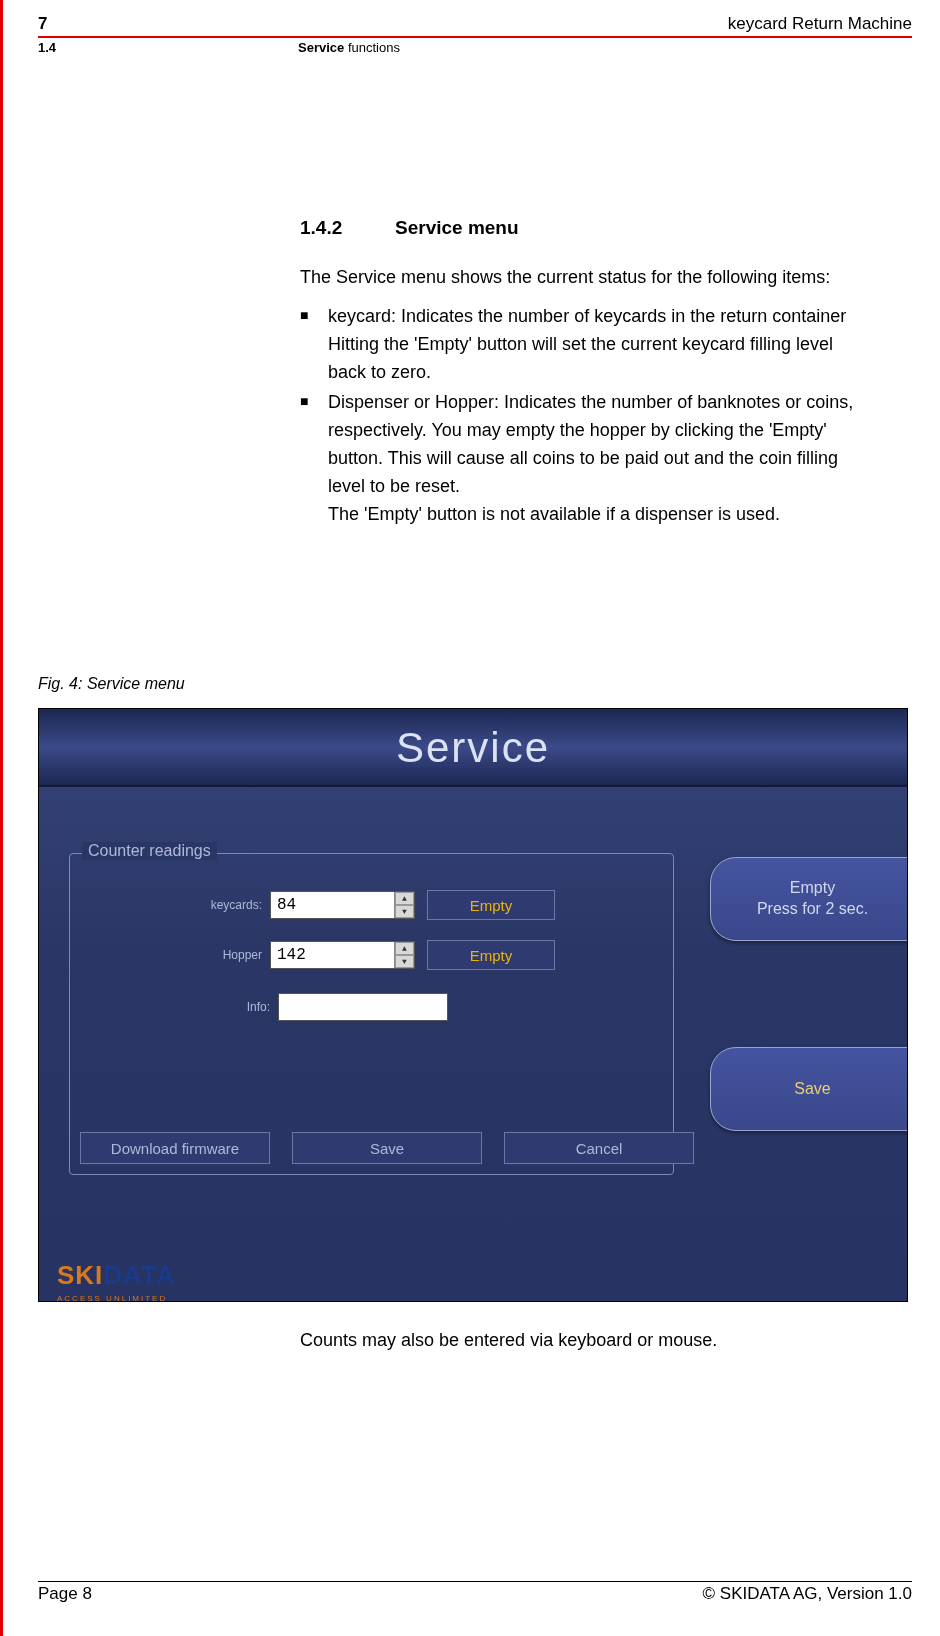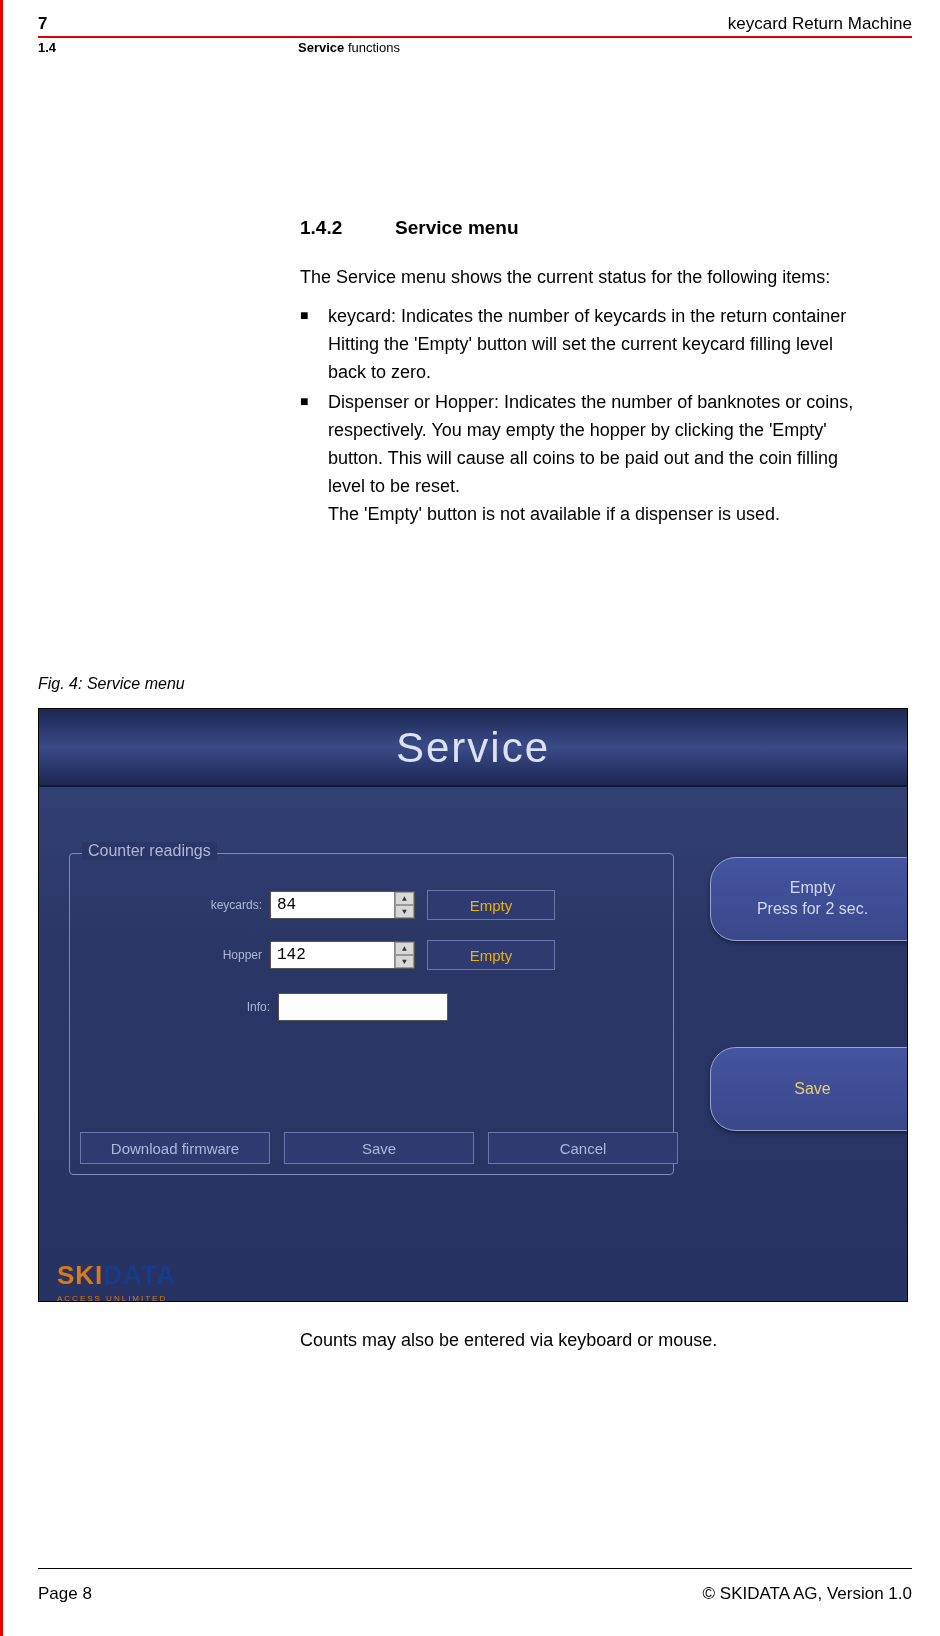--- a/index.html
+++ b/index.html
@@ -156,21 +156,21 @@
   .fw-text {
     color: #aeb8db;
     font-family: "Courier New", monospace;
     font-size: 16px;
     letter-spacing: 0.5px;
   }
   .bottom-btn-row {
     position: absolute;
     left: 10px; bottom: 10px;
     display: flex;
-    gap: 8px;
+    gap: 16px;
   }
   .bottom-btn {
     width: 190px; height: 32px;
     border: 1px solid #6a77a8;
     background: #2f3b70;
     color: #aeb8db;
     font-size: 15px;
     display: flex; align-items: center; justify-content: center;
     margin-right: 6px;
   }
@@ -209,21 +209,21 @@
   .below-shot {
     position: absolute;
     left: 300px; top: 1330px;
     font-size: 18px;
   }
   .footer {
     position: absolute;
     left: 38px; right: 28px; bottom: 32px;
     border-top: 1px solid #000;
     display: flex; justify-content: space-between;
-    padding-top: 15px;
+    padding-top: 2px;
     font-size: 17px;
   }
 </style>
 </head>
 <body>
 
 <div class="left-rule"></div>
 
 <div class="header">
   <div class="header-row1">

